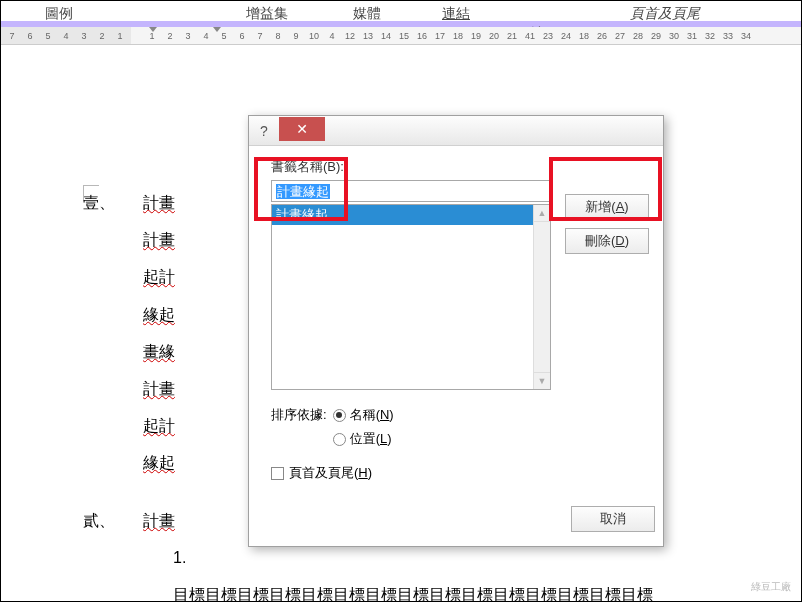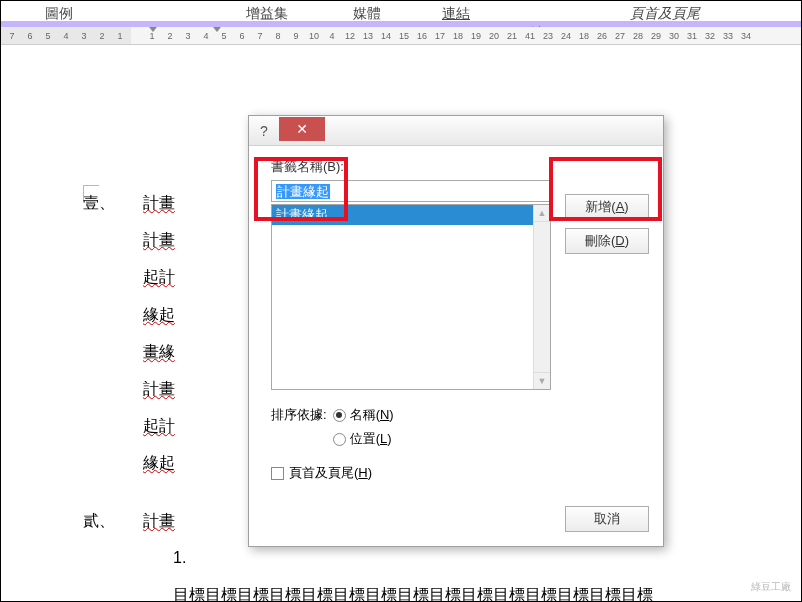--- a/index.html
+++ b/index.html
@@ -297,21 +297,21 @@
       font-size: 13px;
     }
     .checkbox {
       width: 13px;
       height: 13px;
       border: 1px solid #888;
       background: #fff;
     }
     .cancel-btn-row {
       position: absolute;
-      right: 14px;
+      right: 8px;
       bottom: 14px;
     }
     
     
     .highlight-box {
       position: absolute;
       border: 4px solid #e81123;
       z-index: 200;
       pointer-events: none;
     }

